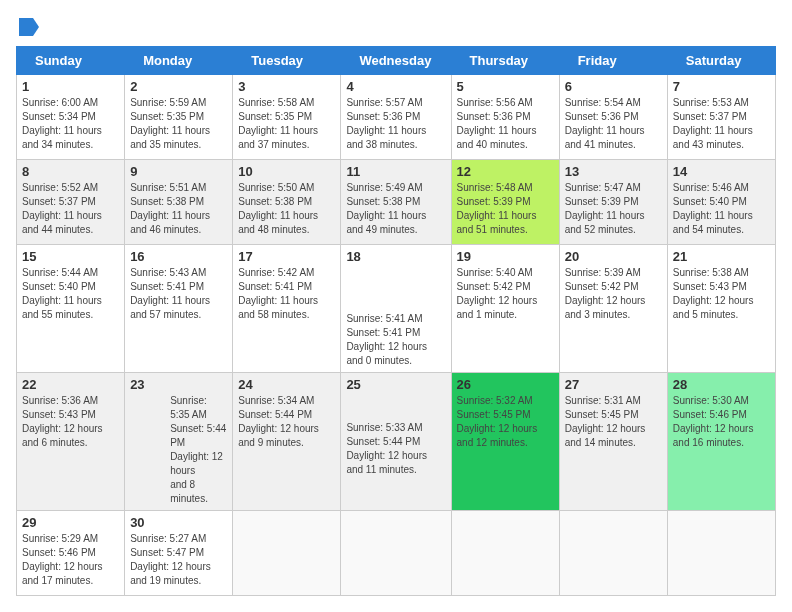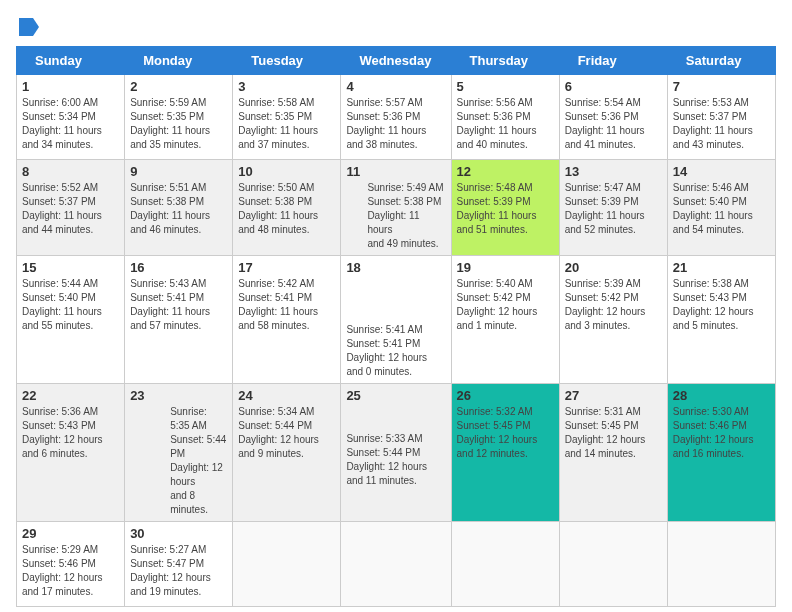--- a/index.html
+++ b/index.html
@@ -187,21 +187,21 @@
         </td>
         <td style="background: rgb(240, 240, 240);">
           <span class="day-number">10</span>
           <div class="day-info" style="white-space: pre-line;">Sunrise: 5:50 AM
 Sunset: 5:38 PM
 Daylight: 11 hours
 and 48 minutes.</div>
         </td>
         <td style="background: rgb(240, 240, 240);">
           <span class="day-number">11</span>
-          <div class="day-info" style="white-space: pre-line; margin-left: 21px;">Sunrise: 5:49 AM
+          <div class="day-info" style="white-space: pre-line;">Sunrise: 5:49 AM
 Sunset: 5:38 PM
 Daylight: 11 hours
 and 49 minutes.</div>
         </td>
         <td style="background: #bef264;">
           <span class="day-number">12</span>
           <div class="day-info" style="white-space: pre-line;">Sunrise: 5:48 AM
 Sunset: 5:39 PM
 Daylight: 11 hours
 and 51 minutes.</div>
@@ -294,35 +294,35 @@
 Daylight: 12 hours
 and 9 minutes.</div>
         </td>
         <td style="background: rgb(240, 240, 240);">
           <span class="day-number">25</span>
           <div class="day-info" style="white-space: pre-line; margin-top: 29px;">Sunrise: 5:33 AM
 Sunset: 5:44 PM
 Daylight: 12 hours
 and 11 minutes.</div>
         </td>
-        <td style="background: #14b8a6;">
+        <td style="background: #22c55e;">
           <span class="day-number">26</span>
           <div class="day-info" style="white-space: pre-line;">Sunrise: 5:32 AM
 Sunset: 5:45 PM
 Daylight: 12 hours
 and 12 minutes.</div>
         </td>
         <td style="background: rgb(240, 240, 240);">
           <span class="day-number">27</span>
           <div class="day-info" style="white-space: pre-line;">Sunrise: 5:31 AM
 Sunset: 5:45 PM
 Daylight: 12 hours
 and 14 minutes.</div>
         </td>
-        <td style="background: #14b8a6;">
+        <td style="background: #86efac;">
           <span class="day-number">28</span>
           <div class="day-info" style="white-space: pre-line;">Sunrise: 5:30 AM
 Sunset: 5:46 PM
 Daylight: 12 hours
 and 16 minutes.</div>
         </td>
       </tr>
       <tr class="week-row">
         <td>
           <span class="day-number">29</span>

